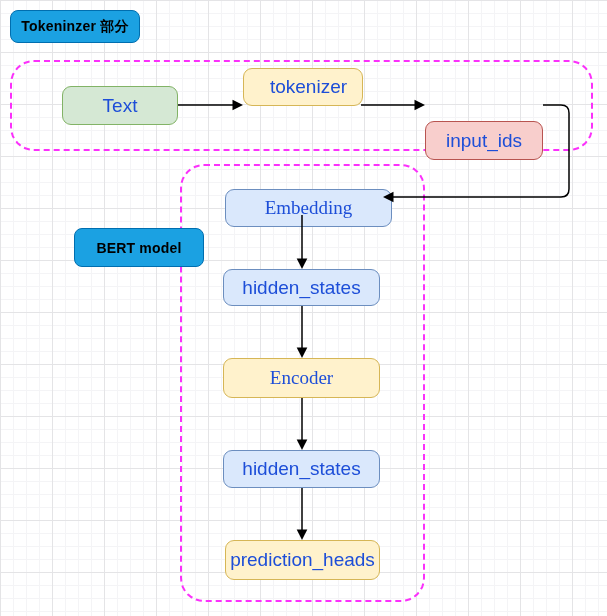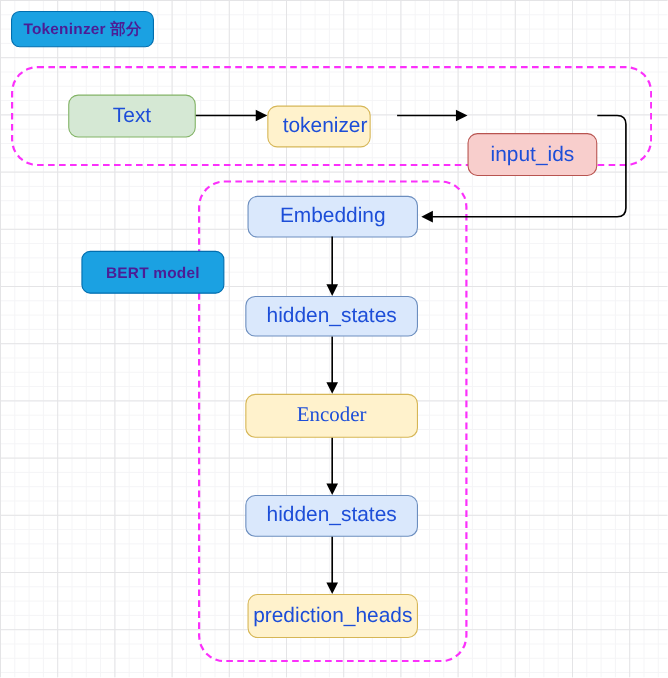--- a/index.html
+++ b/index.html
@@ -27,21 +27,21 @@
     border-radius: 24px;
     box-sizing: border-box;
     background: transparent;
   }
   .section-label {
     position: absolute;
     box-sizing: border-box;
     background: #1ba1e2;
     border: 1px solid #006eaf;
     border-radius: 8px;
-    color: #4c1d95;
+    color: #000000;
     font-size: 14px;
     font-weight: 600;
     display: flex;
     align-items: center;
     justify-content: center;
     text-align: left;
     letter-spacing: 0.2px;
   }
   .node {
     position: absolute;
@@ -75,25 +75,25 @@
   <div class="group-container" style="left:10px; top:60px; width:583px; height:91px;"></div>
 
   <div class="group-container" style="left:180px; top:164px; width:245px; height:438px;"></div>
 
   <div class="section-label" style="left:10px; top:10px; width:130px; height:33px;">Tokeninzer 部分</div>
 
   <div class="section-label" style="left:74px; top:228px; width:130px; height:39px;">BERT model</div>
 
   <div class="node green" style="left:62px; top:86px; width:116px; height:39px;">Text</div>
 
-  <div class="node yellow" style="left:243px; top:96px; width:94px; height:38px;padding-left:11px;">tokenizer</div>
+  <div class="node yellow" style="left:243px; top:68px; width:120px; height:38px;padding-left:11px;">tokenizer</div>
 
   <div class="node red" style="left:425px; top:85px; width:118px; height:39px;margin-top:36px;">input_ids</div>
 
-  <div class="node blue" style="left:225px; top:178px; width:155px; height:38px;">Embedding</div>
+  <div class="node blue" style="left:225px; top:189px; width:167px; height:38px;font-family:Liberation Serif, serif;">Embedding</div>
 
   <div class="node blue" style="left:223px; top:269px; width:157px; height:37px;">hidden_states</div>
 
   <div class="node yellow" style="left:223px; top:358px; width:157px; height:40px;font-family:Liberation Serif, serif;">Encoder</div>
 
   <div class="node blue" style="left:223px; top:450px; width:157px; height:38px;">hidden_states</div>
 
   <div class="node yellow" style="left:225px; top:540px; width:155px; height:40px;">prediction_heads</div>
 
   <svg class="edges-layer" width="607" height="616" viewBox="0 0 607 616">

